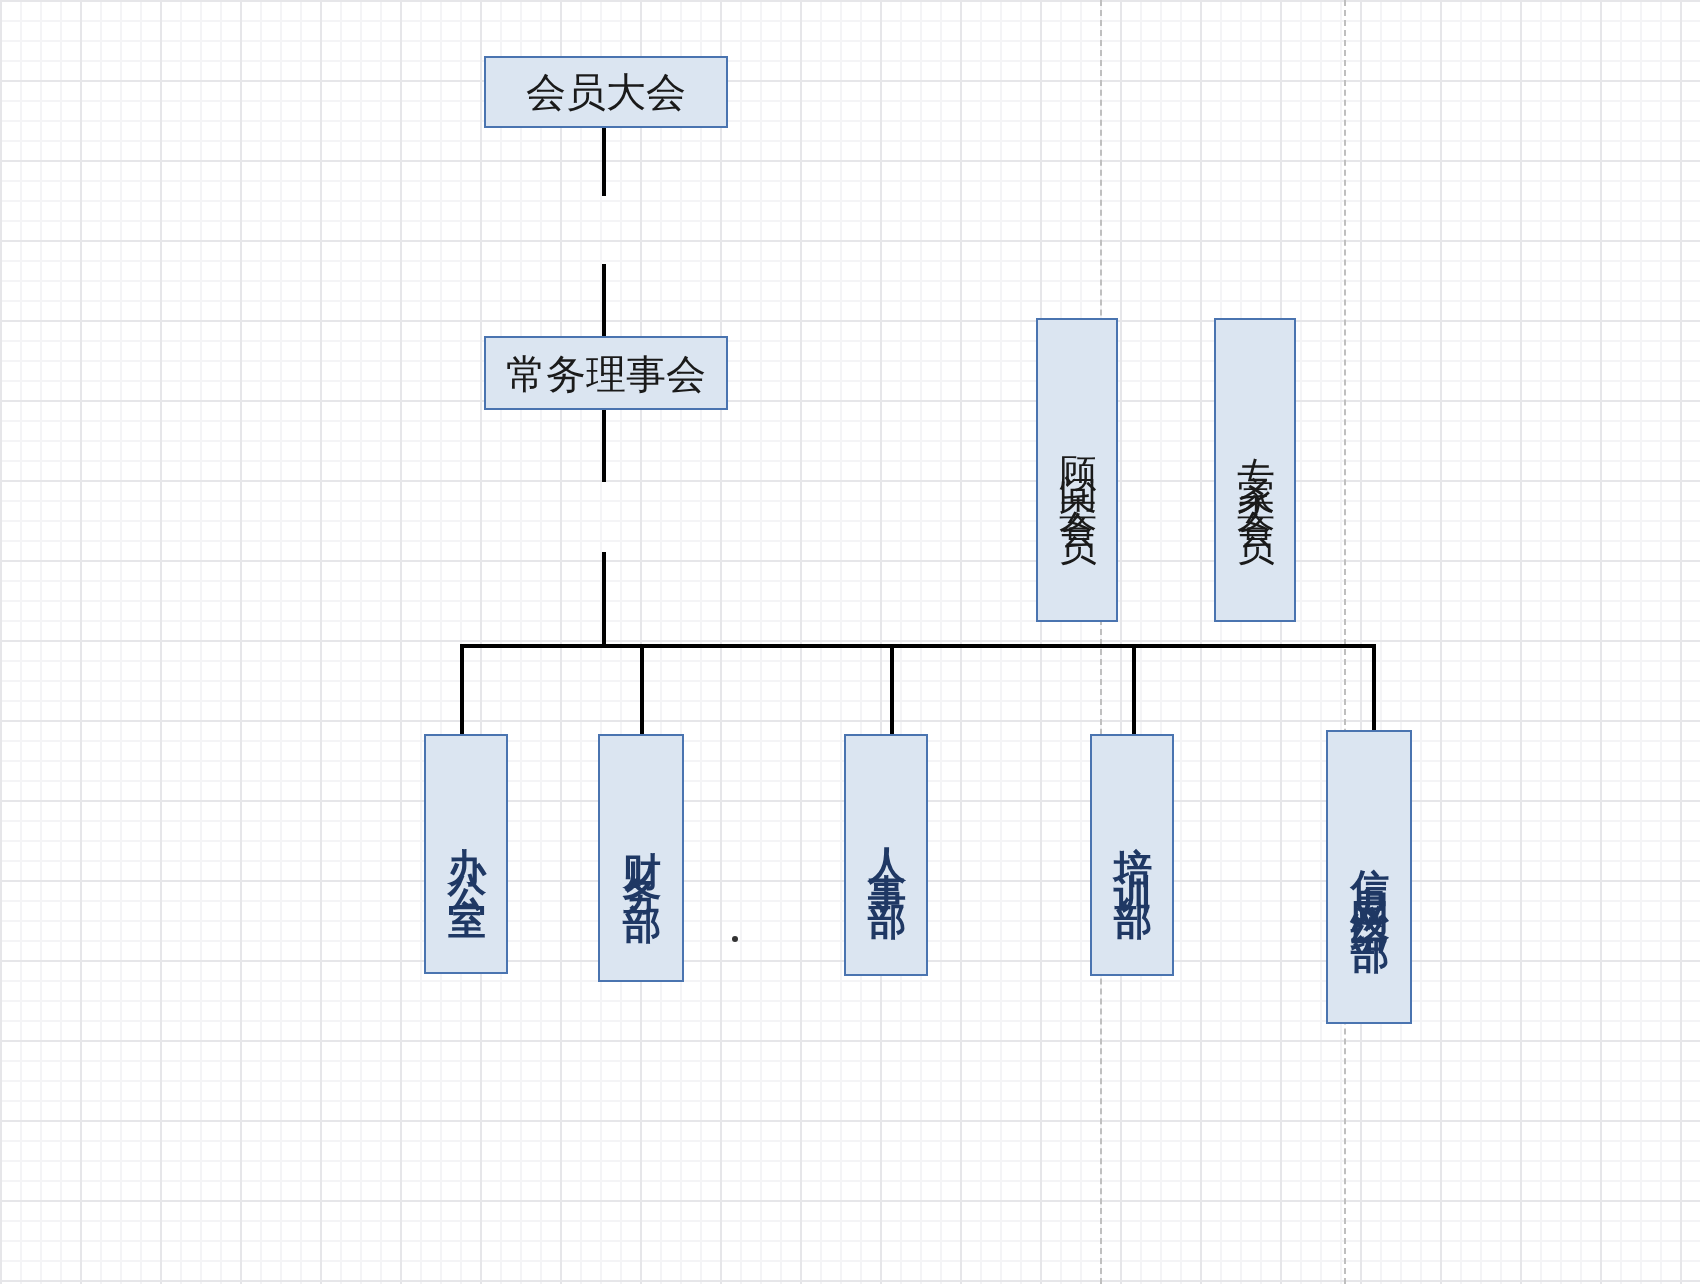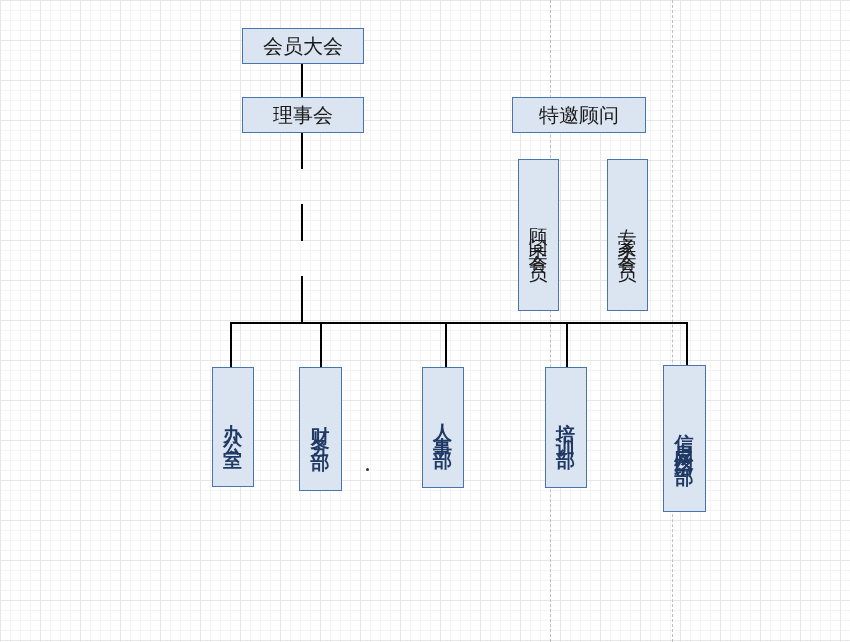--- a/index.html
+++ b/index.html
@@ -60,23 +60,22 @@
   <div class="conn" style="left:230px;top:322px;width:458px;height:2px;"></div>
   <div class="conn" style="left:230px;top:322px;width:2px;height:45px;"></div>
   <div class="conn" style="left:320px;top:322px;width:2px;height:45px;"></div>
   <div class="conn" style="left:445px;top:322px;width:2px;height:45px;"></div>
   <div class="conn" style="left:566px;top:322px;width:2px;height:45px;"></div>
   <div class="conn" style="left:686px;top:322px;width:2px;height:43px;"></div>
 
   <div class="dot" style="left:366px;top:468px;"></div>
 
   <div class="node h" style="left:242px;top:28px;width:122px;height:36px;">会员大会</div>
-  <div class="node h" style="left:242px;top:97px;width:122px;height:36px;">理事会</div>
+  <div class="node h" style="left:242px;top:168px;width:122px;height:37px;">常务理事会</div>
 
-  <div class="node h" style="left:512px;top:97px;width:134px;height:36px;">特邀顾问</div>
 
   <div class="node v advisor" style="left:518px;top:159px;width:41px;height:152px;">
     <span>顾问委会员</span>
   </div>
   <div class="node v advisor" style="left:607px;top:159px;width:41px;height:152px;">
     <span>专家委会员</span>
   </div>
 
   <div class="node v dept" style="left:212px;top:367px;width:42px;height:120px;">
     <span>办公室</span>

